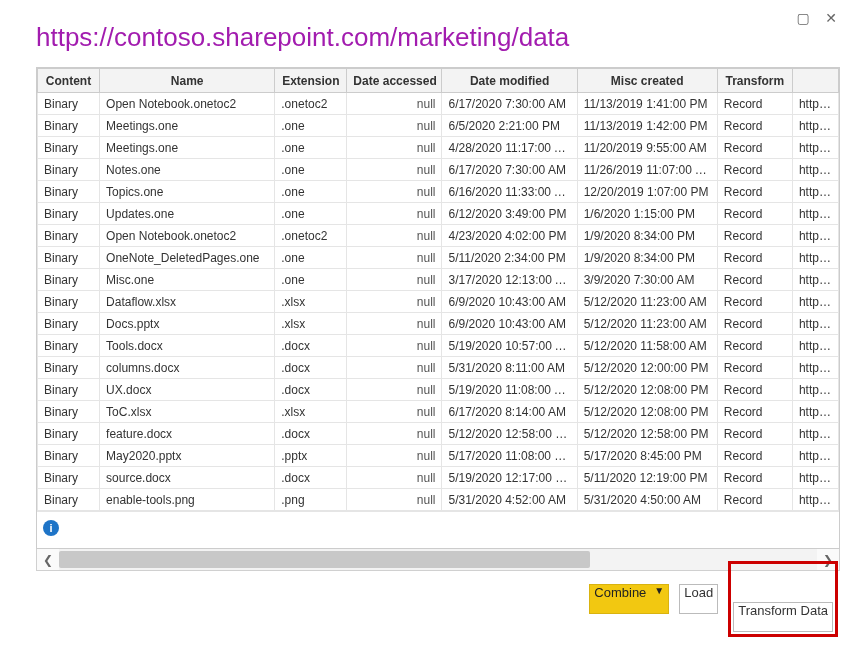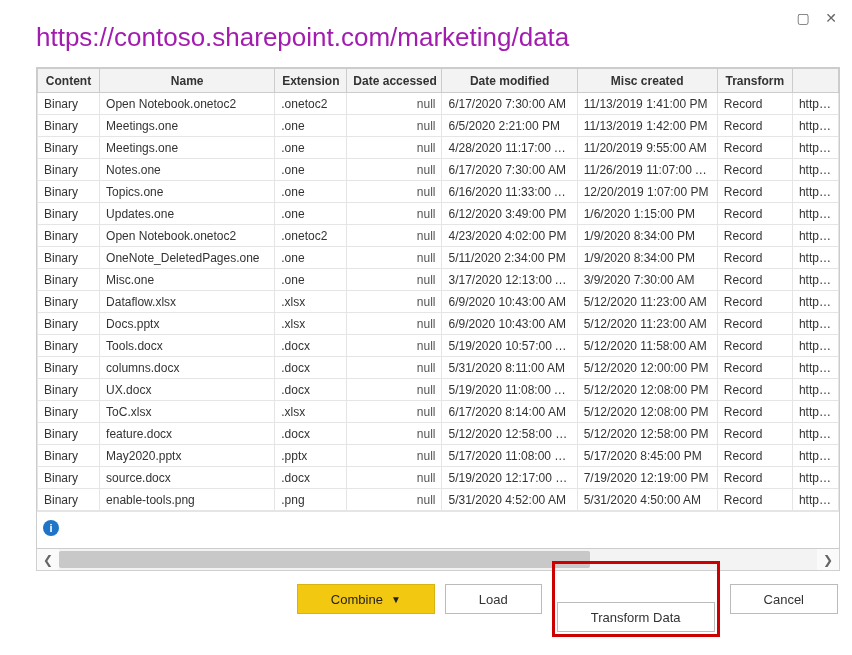--- a/index.html
+++ b/index.html
@@ -22,21 +22,21 @@
   .col-cre{width:140px;}
   .col-attr{width:75px;}
   .col-url{width:46px;}
   .info-row { display:flex; align-items:center; gap:6px; padding:8px 6px 12px 6px; font-size:12px; color:#333; border-top:1px solid #e5e5e5;}
   .info-icon { width:16px; height:16px; border-radius:50%; background:#1e74c7; color:#fff; display:flex; align-items:center; justify-content:center; font-size:11px; font-weight:bold; font-style:normal;}
   .hscroll { margin:0 12px 0 36px; height:22px; display:flex; align-items:center; border:1px solid #d0d0d0; border-top:none; background:#fafafa;}
   .hscroll .arrow { width:22px; height:100%; display:flex; align-items:center; justify-content:center; color:#666; font-size:12px;}
   .hscroll .track { flex:1; height:100%; position:relative; background:#f3f3f3;}
   .hscroll .thumb { position:absolute; left:0; top:2px; bottom:2px; width:70%; background:#c8c8c8; border-radius:2px;}
   .buttons { position:absolute; right:14px; bottom:18px; display:flex; gap:10px; align-items:center;}
-  .btn { height:30px; padding:0 33px; font-size:13px; border:1px solid #bbb; background:#fff; display:flex; align-items:center; justify-content:center; color:#333; cursor:pointer;}
+  .btn { height:30px; padding:0 4px; font-size:13px; border:1px solid #bbb; background:#fff; display:flex; align-items:flex-start; justify-content:center; color:#333; cursor:pointer;}
   .btn.combine { background:#f2c811; border-color:#d9b30f; color:#222;}
   .btn.combine .caret { margin-left:8px; font-size:10px;}
   .highlight { border:3px solid #c00; padding:2px; display:flex;}
   .highlight .btn { border:1px solid #bbb;margin-top:36px; }
 </style>
 </head>
 <body>
 <div class="window">
 
   <div class="titlebar">
@@ -240,21 +240,21 @@
             <td class="r">5/17/2020 8:45:00 PM</td>
             <td>Record</td>
             <td>https://</td>
           </tr>
           <tr>
             <td>Binary</td>
             <td>source.docx</td>
             <td>.docx</td>
             <td class="null">null</td>
             <td class="r">5/19/2020 12:17:00 PM</td>
-            <td class="r">7/19/2020 12:19:00 PM</td>
+            <td class="r">5/11/2020 12:19:00 PM</td>
             <td>Record</td>
             <td>https://</td>
           </tr>
           <tr>
             <td>Binary</td>
             <td>enable-tools.png</td>
             <td>.png</td>
             <td class="null">null</td>
             <td class="r">5/31/2020 4:52:00 AM</td>
             <td class="r">5/31/2020 4:50:00 AM</td>
@@ -278,16 +278,15 @@
 
   <div class="buttons">
     <div class="btn combine">
       <span>Combine</span>
       <span class="caret">▼</span>
     </div>
     <div class="btn">Load</div>
     <div class="highlight">
       <div class="btn">Transform Data</div>
     </div>
-    <div class="btn">Cancel</div>
   </div>
 
 </div>
 
 </body></html>

